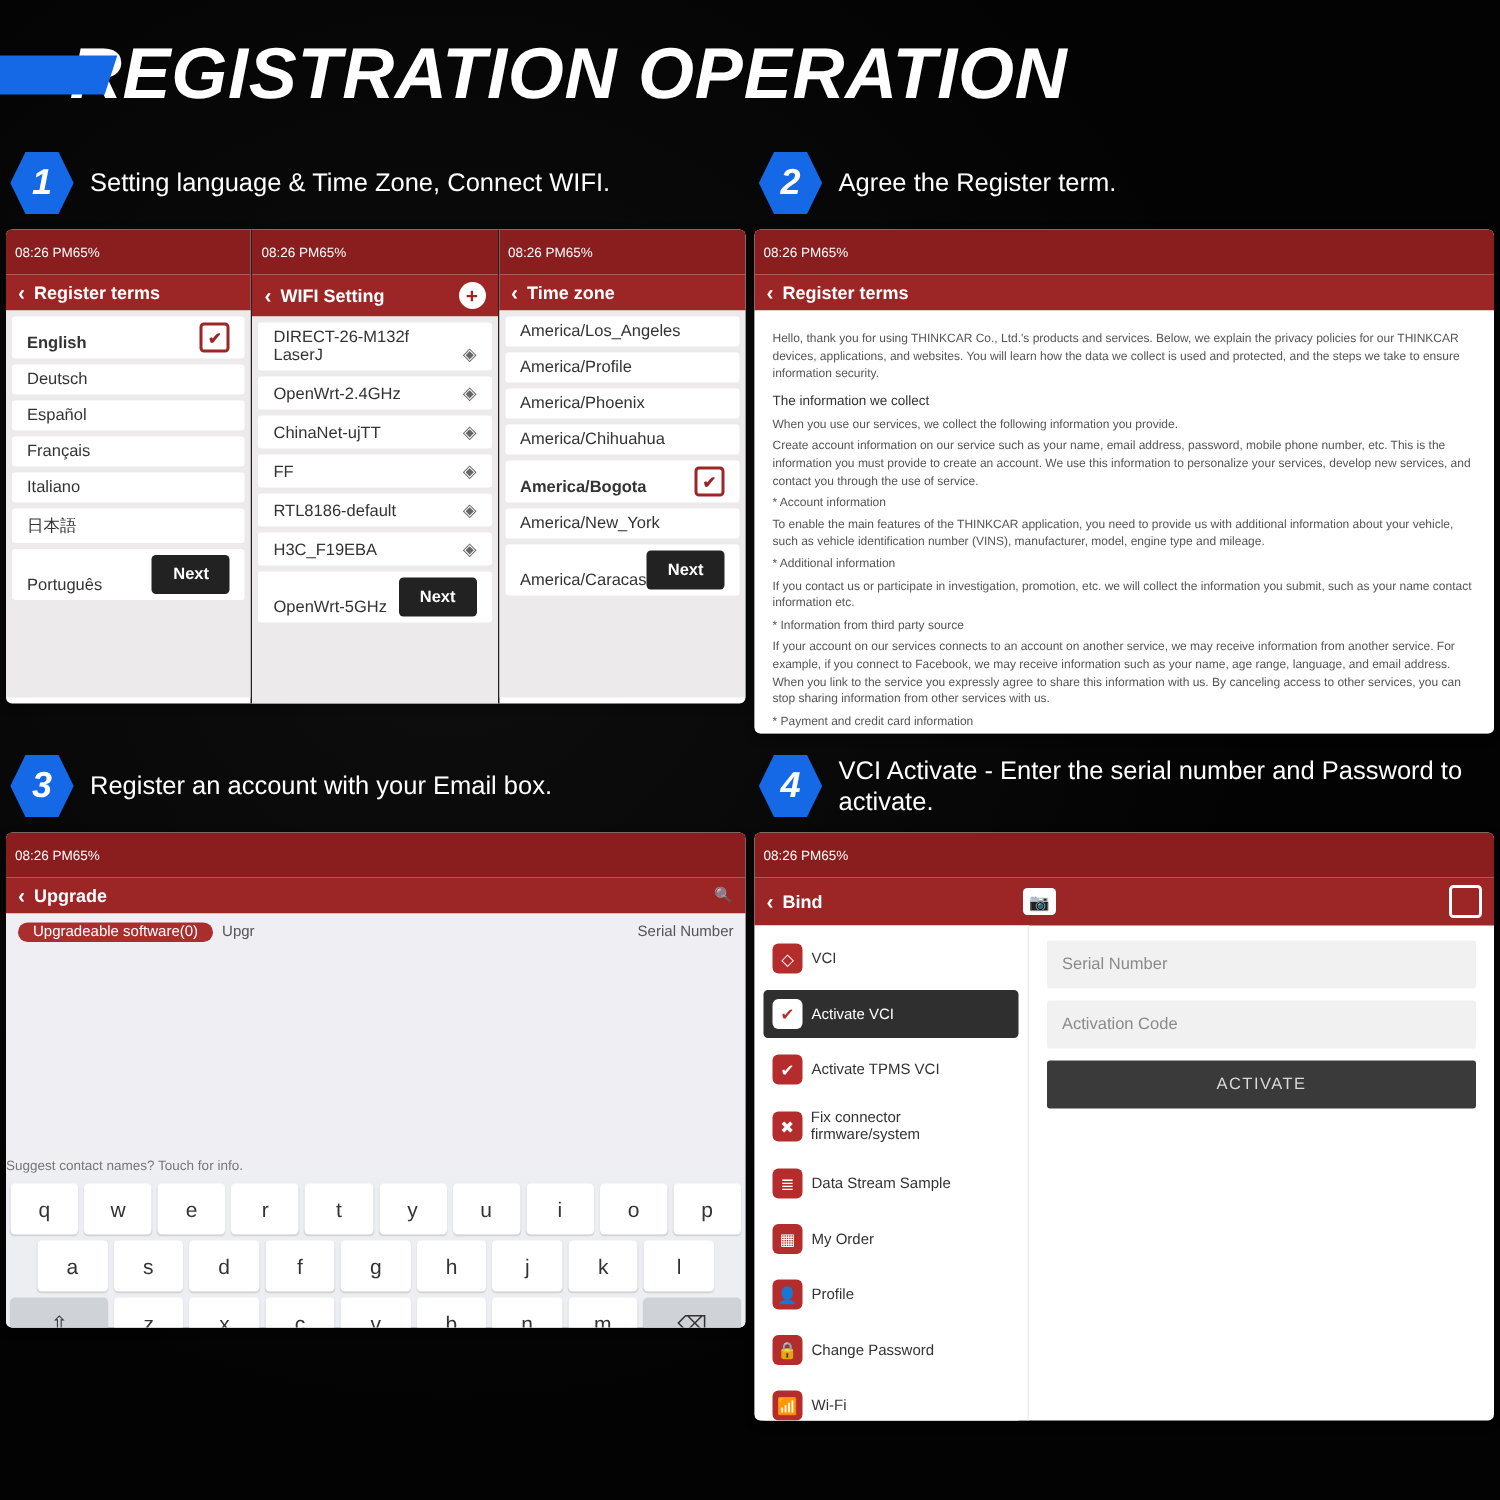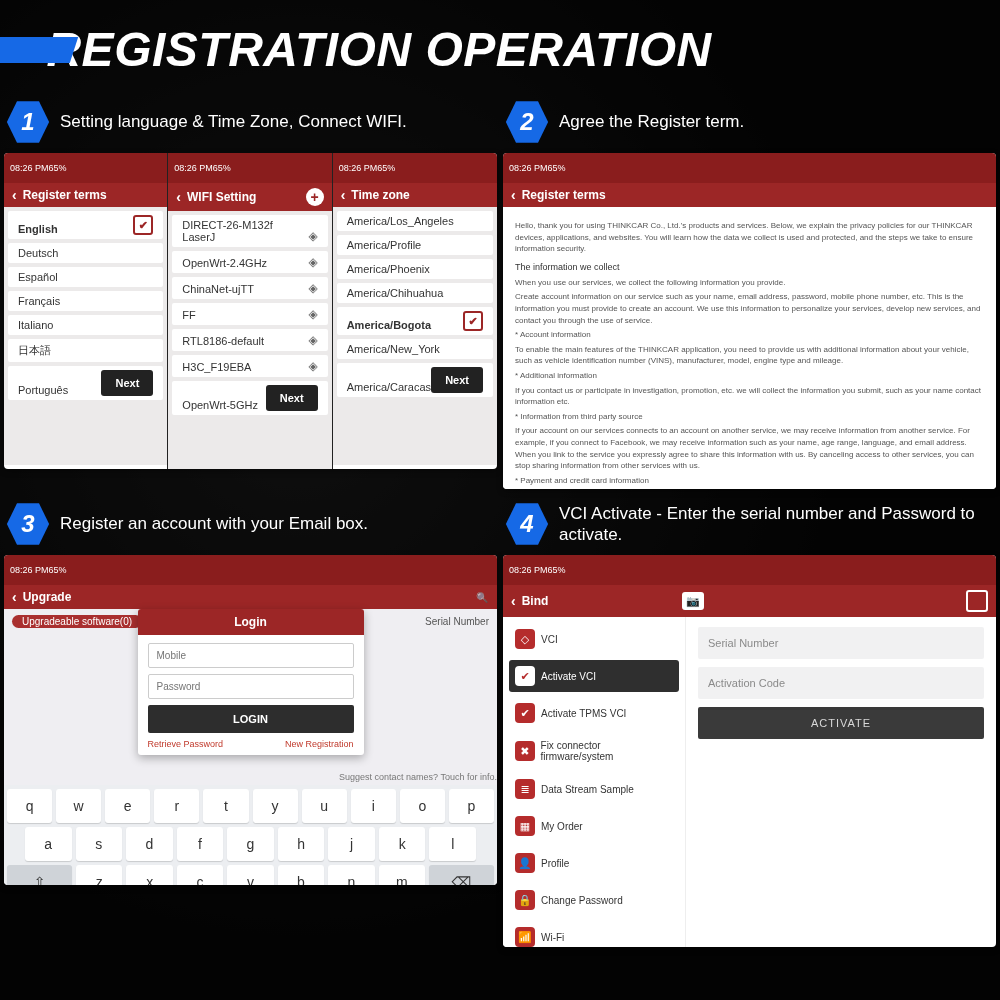--- a/index.html
+++ b/index.html
@@ -37,21 +37,21 @@
   .p3{height:330px;display:flex;flex-direction:column;background:#efeef2}
   .p3-top{position:relative;flex:0 0 160px;background:#efeef2}
   .upgrade-tabs{display:flex;gap:6px;padding:6px 8px;font-size:10px;color:#555;align-items:center}
   .pill{background:#a92f2f;color:#fff;border-radius:14px;padding:1px 10px;font-size:10px}
   .login{position:absolute;top:0;left:50%;transform:translateX(-50%);width:226px;background:#fff;border-radius:3px;box-shadow:0 3px 10px rgba(0,0,0,.3);overflow:hidden}
   .login .lh{background:#9c2626;color:#fff;text-align:center;font-size:12px;font-weight:600;padding:6px 0}
   .login .body{padding:8px 10px 6px 10px}
   .login input{width:100%;box-sizing:border-box;border:1px solid #ccc;border-radius:2px;padding:6px 8px;font-size:10px;margin-bottom:6px;color:#888}
   .login .btn{width:100%;background:#2d2d2d;color:#fff;border:none;padding:8px 0;font-size:11px;font-weight:700;border-radius:2px}
   .login .links{display:flex;justify-content:space-between;font-size:9px;color:#c0392b;margin-top:6px}
-  .kbd-hint{text-align:right;font-size:9px;color:#777;padding:3px 0;background:#efeef2}
+  .kbd-hint{text-align:left;font-size:9px;color:#777;padding:3px 0;background:#efeef2}
   .kbd{background:#eceef1;padding:4px 3px 6px 3px}
   .kr{display:flex;gap:4px;margin-bottom:4px;justify-content:center}
   .key{background:#fff;border-radius:3px;box-shadow:0 1px 1px rgba(0,0,0,.15);flex:1;text-align:center;padding:9px 0;font-size:14px;color:#333}
   .key.wide{flex:1.4}
   .key.dark{background:#cfd3d8}
   
   .p4{height:330px;display:flex}
   .side{width:170px;background:#fff;padding:6px 6px 6px 6px;border-right:1px solid #eee;display:flex;flex-direction:column;gap:5px}
   .sitem{display:flex;align-items:center;gap:6px;background:#fff;border-radius:3px;padding:6px 6px;font-size:10px;color:#333}
   .sitem .ic{width:20px;height:20px;background:#b52c2c;border-radius:4px;display:flex;align-items:center;justify-content:center;color:#fff;font-size:11px}
@@ -244,32 +244,20 @@
             <span class="chev">‹</span>
             <span>Upgrade</span>
             <span style="margin-left:auto;font-size:10px;opacity:.8">🔍</span>
           </div>
         <div class="p3-top">
           <div class="upgrade-tabs">
             <span class="pill">Upgradeable software(0)</span>
             <span>Upgr</span>
             <span style="margin-left:auto">Serial Number</span>
           </div>
-          <div class="login">
-            <div class="lh">Login</div>
-            <div class="body">
-              <input placeholder="Mobile" style="">
-              <input type="password" placeholder="Password" style="">
-              <button class="btn">LOGIN</button>
-              <div class="links">
-                <span>Retrieve Password</span>
-                <span>New Registration</span>
-              </div>
-            </div>
-          </div>
         </div>
         <div class="kbd-hint">Suggest contact names? Touch for info.</div>
         <div class="kbd">
           <div class="kr" id="kr1">
               <div class="key">q</div>
               <div class="key">w</div>
               <div class="key">e</div>
               <div class="key">r</div>
               <div class="key">t</div>
               <div class="key">y</div>

